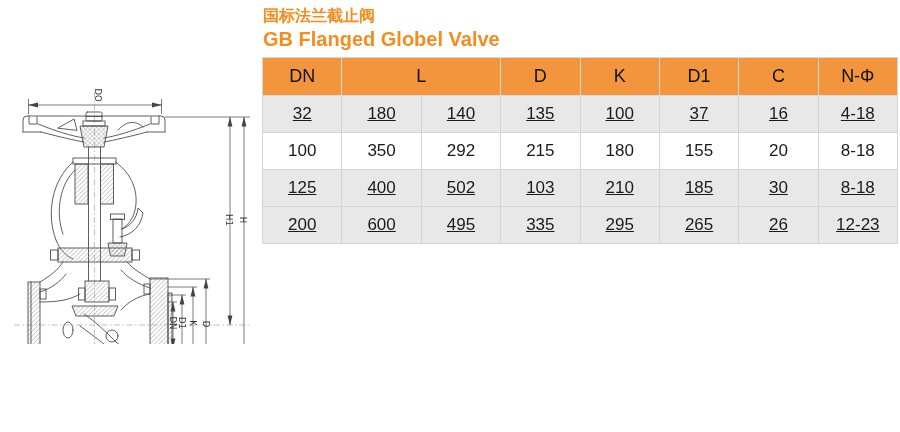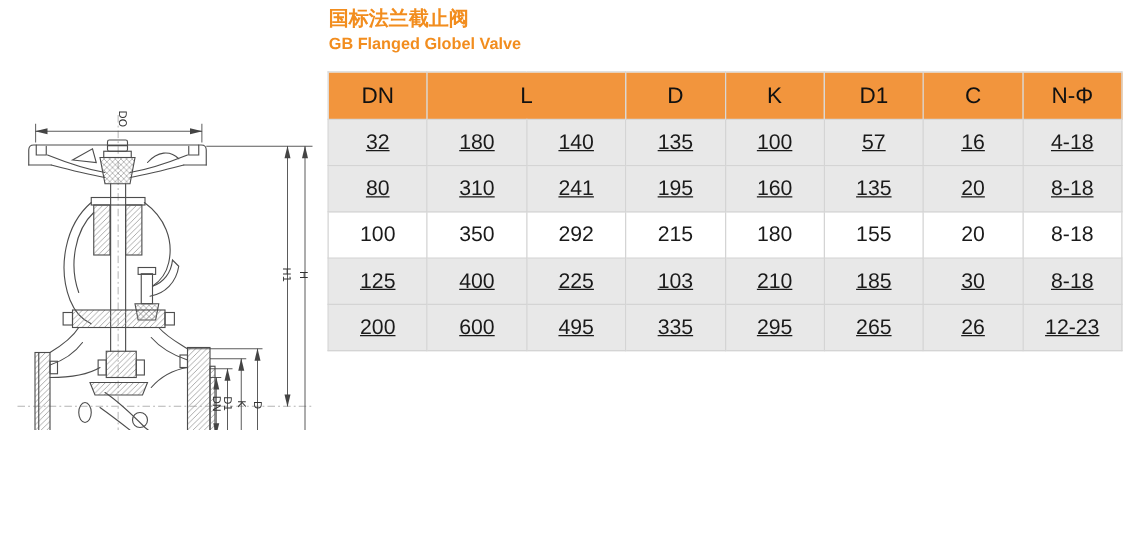--- a/index.html
+++ b/index.html
@@ -8,21 +8,21 @@
     --alt-bg:#e8e8e8;
   }
   html,body{margin:0;padding:0;background:#ffffff;}
   .stage{
     position:relative;width:900px;height:344px;overflow:hidden;background:#fff;
     font-family:"Liberation Sans","DejaVu Sans",sans-serif;
   }
   
   .titles{position:absolute;left:263px;top:6px;}
   .title-zh{font-size:16px;font-weight:bold;color:var(--accent);line-height:1.25;}
-  .title-en{font-size:13px;font-weight:bold;color:var(--accent);line-height:1.2;margin-top:1px;}
+  .title-en{font-size:20px;font-weight:bold;color:var(--accent);line-height:1.2;margin-top:1px;}
   
   table.spec{
     position:absolute;left:262px;top:57px;width:636px;
     border-collapse:collapse;table-layout:fixed;
     font-size:17px;color:#1a1a1a;
   }
   table.spec th{
     background:var(--header-bg);height:37px;font-weight:normal;font-size:18px;
     border:1px solid #d8d8d8;text-align:center;padding:0;color:#111;
   }
@@ -192,48 +192,38 @@
         <th>N-Φ</th>
       </tr>
     </thead>
     <tbody>
         <tr class="alt">
           <td>32</td>
           <td>180</td>
           <td>140</td>
           <td>135</td>
           <td>100</td>
-          <td>57</td>
+          <td>37</td>
           <td>16</td>
           <td>4-18</td>
-        </tr>
-        <tr class="alt">
-          <td>80</td>
-          <td>310</td>
-          <td>241</td>
-          <td>195</td>
-          <td>160</td>
-          <td>135</td>
-          <td>20</td>
-          <td>8-18</td>
         </tr>
         <tr>
           <td>100</td>
           <td>350</td>
           <td>292</td>
           <td>215</td>
           <td>180</td>
           <td>155</td>
           <td>20</td>
           <td>8-18</td>
         </tr>
         <tr class="alt">
           <td>125</td>
           <td>400</td>
-          <td>225</td>
+          <td>502</td>
           <td>103</td>
           <td>210</td>
           <td>185</td>
           <td>30</td>
           <td>8-18</td>
         </tr>
         <tr class="alt">
           <td>200</td>
           <td>600</td>
           <td>495</td>

